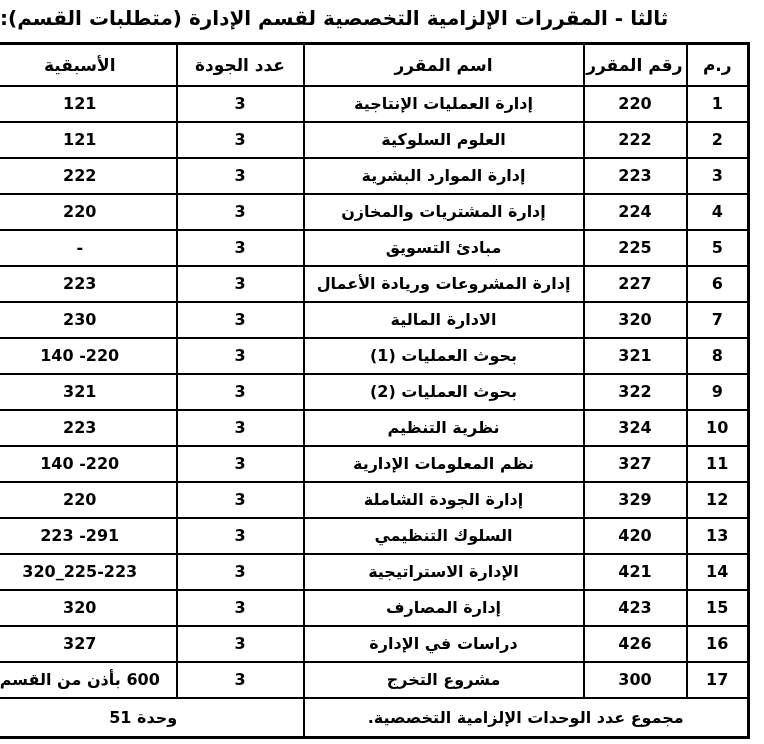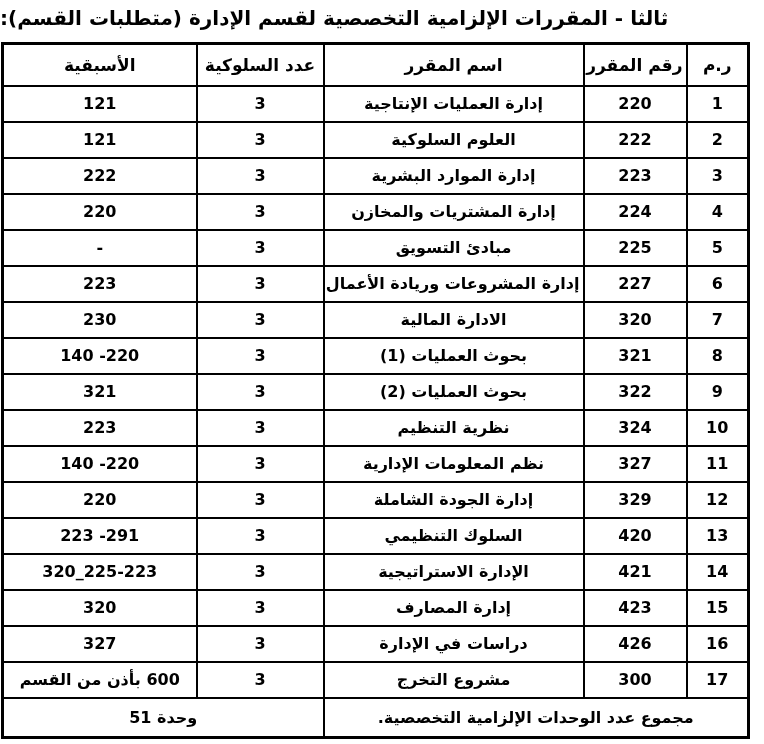--- a/index.html
+++ b/index.html
@@ -41,40 +41,40 @@
     font-size: 16px;
     padding: 0 3px;
     overflow: hidden;
     white-space: nowrap;
   }
   table.courses th { height: 42px; font-size: 17px; }
   table.courses tbody td { height: 36px; }
   table.courses tfoot td { height: 40px; font-size: 16px; }
   .col-no     { width: 62px; }
   .col-code   { width: 103px; }
-  .col-name   { width: 260px; }
+  .col-name   { width: 280px; }
   .col-units  { width: 127px; }
   .col-prereq { width: 194px; }
   td.ltrcell  { direction: ltr; }
   td.rtlcell  { direction: rtl; margin-left: 28px; }
 </style>
 </head>
 <body>
 
 <div class="page">
 
   <div class="doc-title">ثالثا - المقررات الإلزامية التخصصية لقسم الإدارة (متطلبات القسم):</div>
 
   <table class="courses">
     <thead>
       <tr id="header-row">
           <th class="col-no">ر.م</th>
           <th class="col-code">رقم المقرر</th>
           <th class="col-name">اسم المقرر</th>
-          <th class="col-units">عدد السلوكية</th>
+          <th class="col-units">عدد الجودة</th>
           <th class="col-prereq">الأسبقية</th>
         </tr>
     </thead>
     <tbody id="body-rows">
         <tr>
           <td class="col-no ltrcell">1</td>
           <td class="col-code ltrcell">220</td>
           <td class="col-name rtlcell">إدارة العمليات الإنتاجية</td>
           <td class="col-units ltrcell">3</td>
           <td class="col-prereq ltrcell">121</td>

